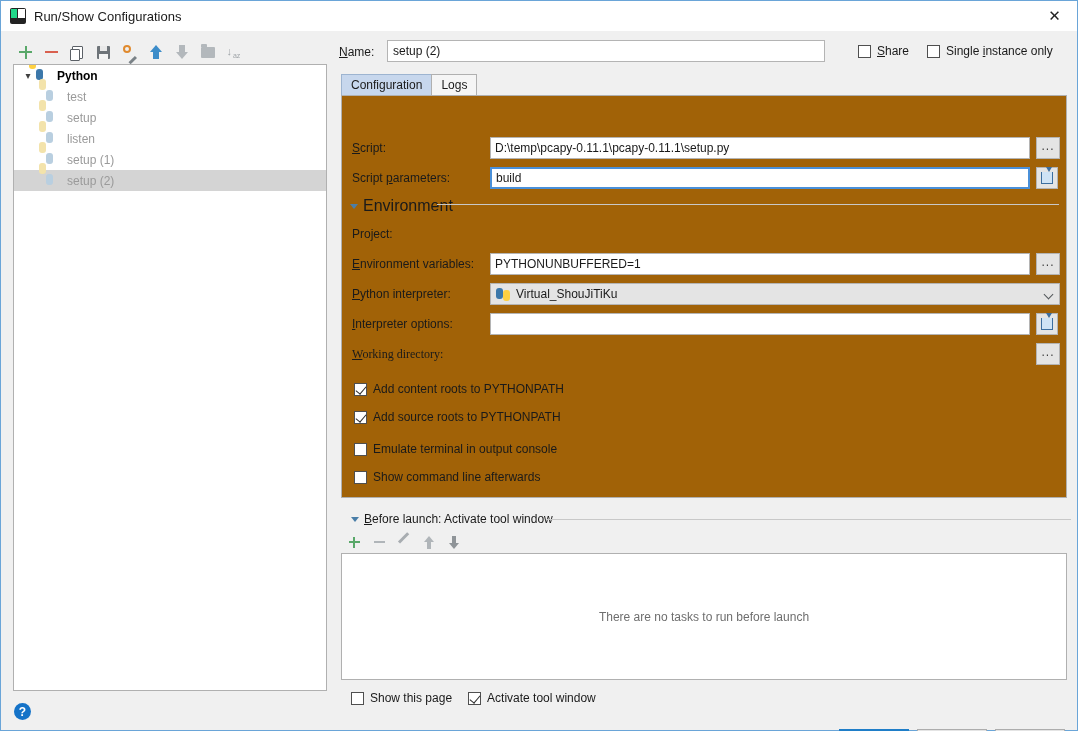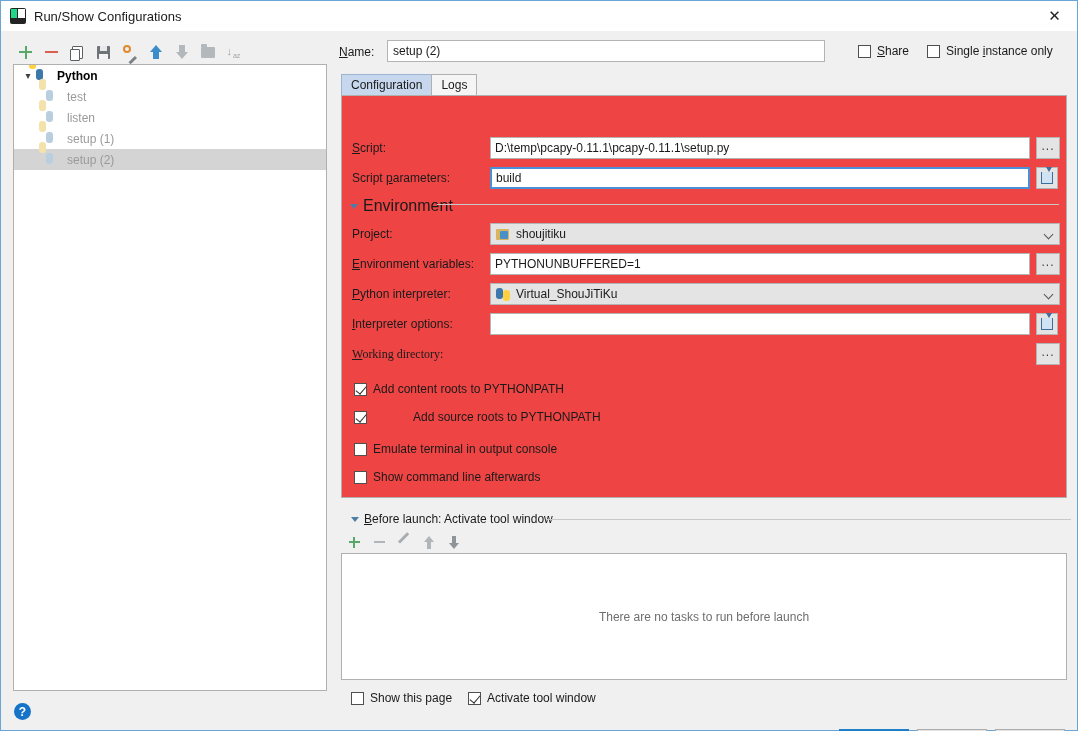--- a/index.html
+++ b/index.html
@@ -168,21 +168,21 @@
     font-size: 12px; cursor: pointer;
     border: 1px solid #b0b0b0; border-bottom: none;
     background: #f5f5f5;
     margin-right: -1px;
   }
   .tab.active { background: #c7d7ed; border-color: #9db4d0; }
 
   .tab-content {
     position: absolute; left: 2px; top: 64px;
     width: 726px; height: 403px;
-    background: #ef4444;
+    background: #a16207;
     border: 1px solid #b0b0b0;
   }
 
   .field-label { position: absolute; font-size: 12px; color: #1a1a1a; white-space: nowrap; }
   .txt {
     position: absolute; height: 22px;
     background: #fff; border: 1px solid #b4b4b4;
     font-family: "Liberation Sans", sans-serif; font-size: 12px;
     padding: 0 4px; color: #1a1a1a; outline: none;
   }
@@ -431,20 +431,25 @@
         <span class="tree-label bold">Python</span>
       </div>
       <div class="tree-row">
         <span class="indent"></span>
         <span class="tree-icon"><span class="pylogo dim"><span class="b1"></span><span class="b2"></span></span></span>
         <span class="tree-label dim">test</span>
       </div>
       <div class="tree-row">
         <span class="indent"></span>
         <span class="tree-icon"><span class="pylogo dim"><span class="b1"></span><span class="b2"></span></span></span>
+        <span class="tree-label dim">setup</span>
+      </div>
+      <div class="tree-row">
+        <span class="indent"></span>
+        <span class="tree-icon"><span class="pylogo dim"><span class="b1"></span><span class="b2"></span></span></span>
         <span class="tree-label dim">listen</span>
       </div>
       <div class="tree-row">
         <span class="indent"></span>
         <span class="tree-icon"><span class="pylogo dim"><span class="b1"></span><span class="b2"></span></span></span>
         <span class="tree-label dim">setup (1)</span>
       </div>
       <div class="tree-row selected">
         <span class="indent"></span>
         <span class="tree-icon"><span class="pylogo dim"><span class="b1"></span><span class="b2"></span></span></span>
@@ -485,25 +490,20 @@
             <span class="macro-glyph"></span>
           </div>
 
         <div class="fieldset-head" style="left:8px; top:101px;">
           <span class="tri"></span>
           <span>Environment</span>
         </div>
         <div class="sep-line" style="left:95px; top:108px; width:622px;"></div>
 
         <span class="field-label" style="left:10px; top:131px;">Project:</span>
-        <div class="combo" style="left:148px; top:127px; width:570px;">
-          <span class="proj-icon"></span>
-          <span>shoujitiku</span>
-          <span class="arrow"></span>
-        </div>
 
         <span class="field-label" style="left:10px; top:161px;"><span class="u">E</span>nvironment variables:</span>
         <input class="txt" style="left: 148px; top: 157px; width: 540px;" value="PYTHONUNBUFFERED=1">
         <div class="browse" style="left:694px; top:157px;">...</div>
 
         <span class="field-label" style="left:10px; top:191px;"><span class="u">P</span>ython interpreter:</span>
         <div class="combo" style="left:148px; top:187px; width:570px;">
           <span class="interp-icon">
               <span class="b1"></span>
               <span class="b2"></span>
@@ -518,21 +518,21 @@
             <span class="macro-glyph"></span>
           </div>
 
         <span class="field-label" style="left:10px; top:251px;font-family:Liberation Serif, serif;"><span class="u">W</span>orking directory:</span>
         <div class="browse" style="left:694px; top:247px;">...</div>
 
         <div class="chk-row" style="left:12px; top:286px;">
           <span class="cb checked"></span>
           <span class="cb-label">Add content roots to PYTHONPATH</span>
         </div>
-        <div class="chk-row" style="left:12px; top:314px;gap:40px;">
+        <div class="chk-row" style="left:12px; top:314px;">
           <span class="cb checked"></span>
           <span class="cb-label">Add source roots to PYTHONPATH</span>
         </div>
         <div class="chk-row" style="left:12px; top:346px;">
           <span class="cb"></span>
           <span class="cb-label">Emulate terminal in output console</span>
         </div>
         <div class="chk-row" style="left:12px; top:374px;">
           <span class="cb"></span>
           <span class="cb-label">Show command line afterwards</span>

